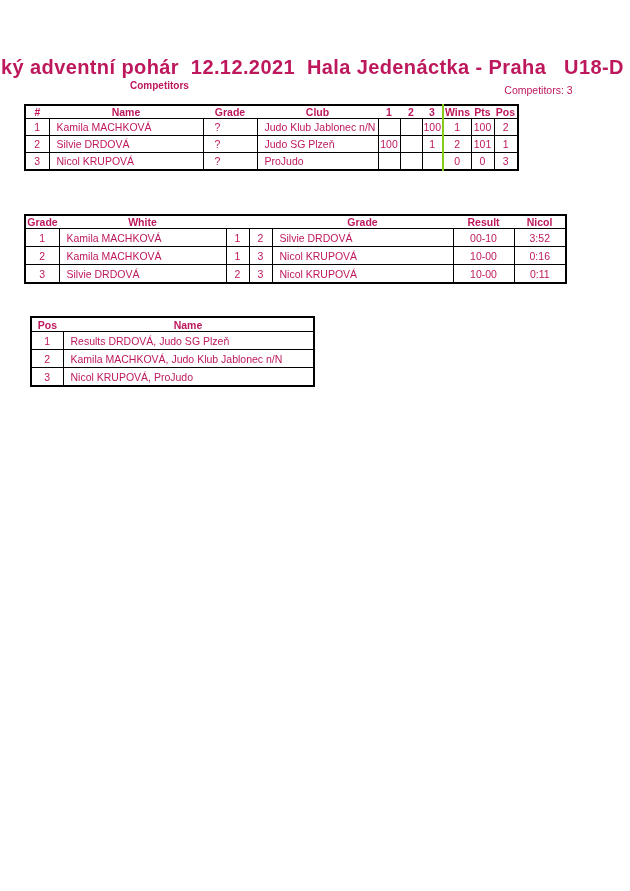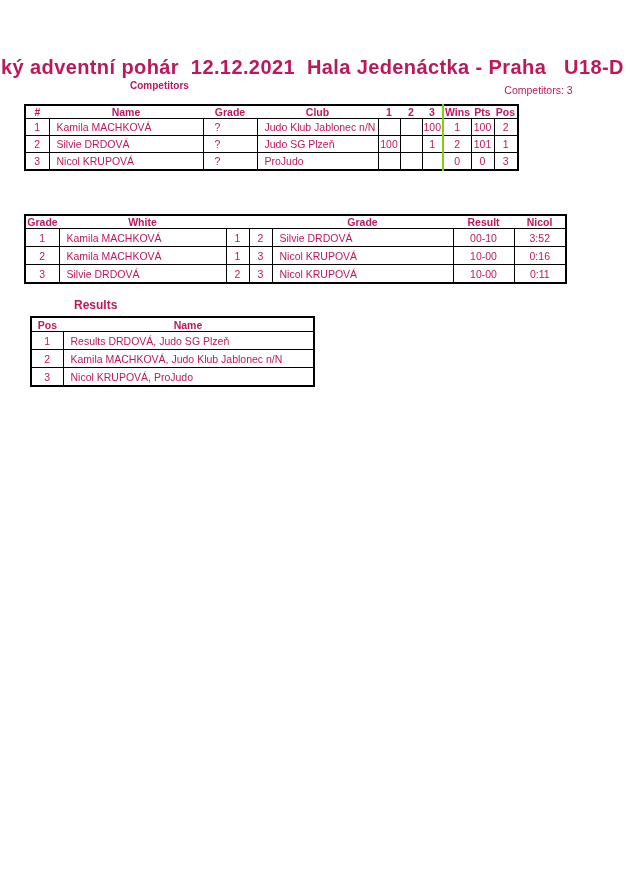--- a/index.html
+++ b/index.html
@@ -167,21 +167,20 @@
         <td class="l">Silvie DRDOVÁ</td>
         <td class="c">2</td>
         <td class="c">3</td>
         <td class="l">Nicol KRUPOVÁ</td>
         <td class="c">10-00</td>
         <td class="c">0:11</td>
       </tr>
     </tbody>
   </table>
 
-  <div class="heading h-results">Results</div>
 
   <table class="t-results">
     <colgroup>
       <col style="width:32px">
         <col style="width:251px">
     </colgroup>
     <thead>
       <tr>
         <th>Pos</th>
         <th>Name</th>

